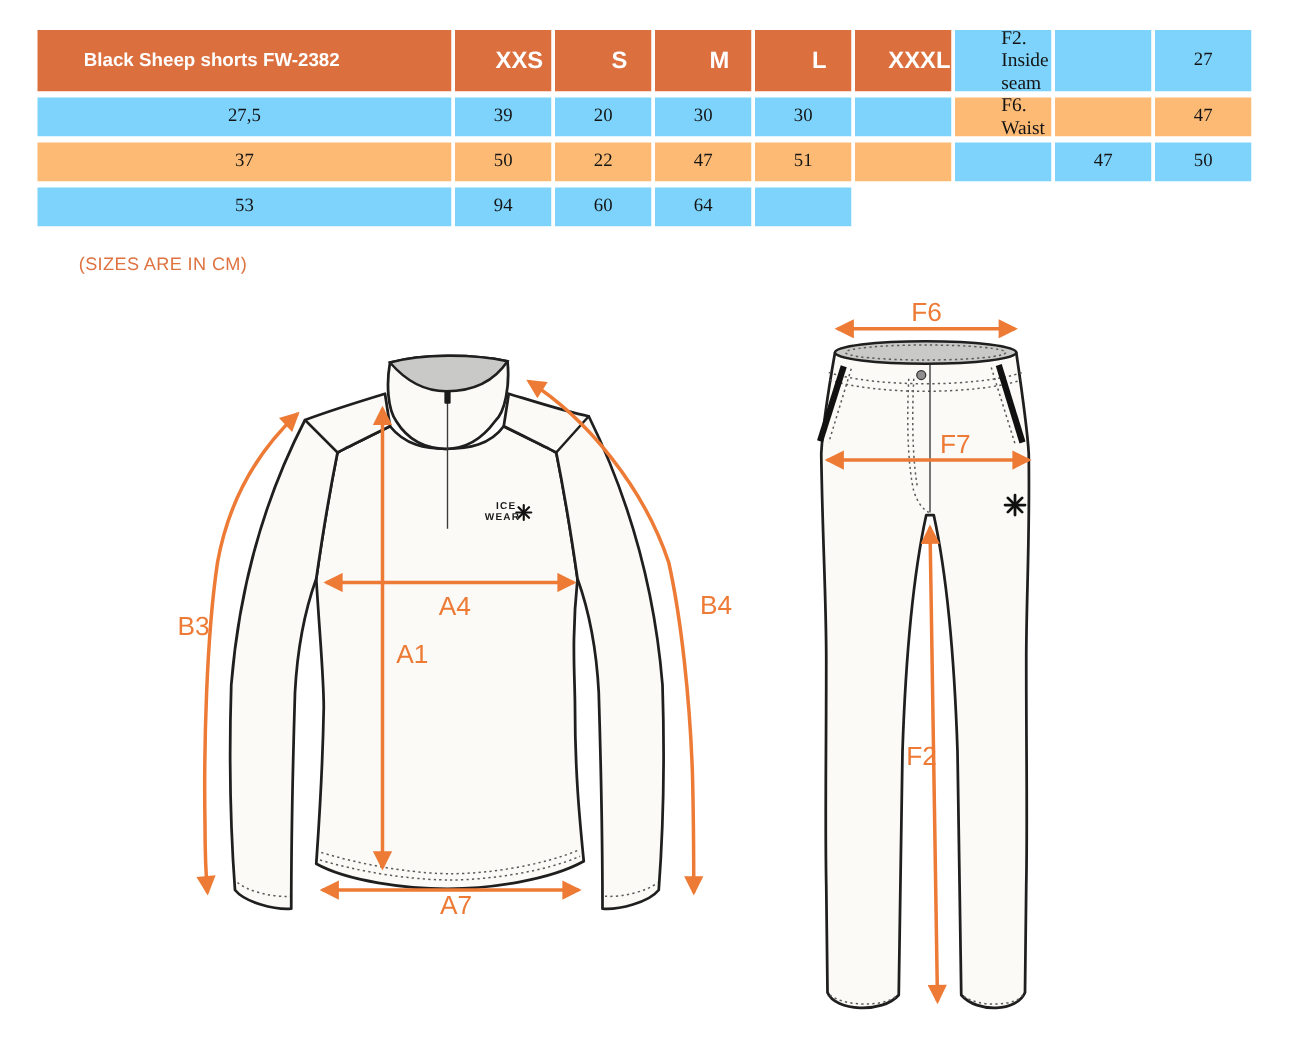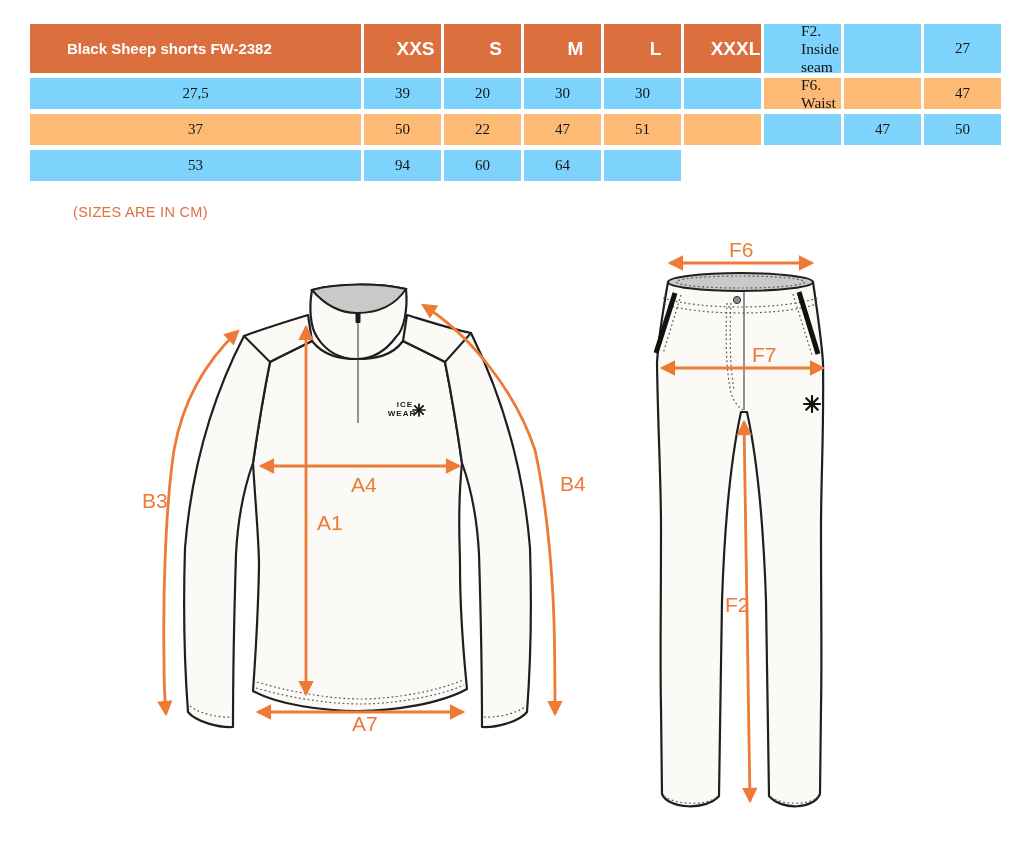--- a/index.html
+++ b/index.html
@@ -25,21 +25,21 @@
   .size-table .cell{
     display:flex;align-items:center;justify-content:center;
     font-family:"Liberation Serif","DejaVu Serif",serif;
     font-size:15px;color:#141414;
   }
   .size-table .lbl{justify-content:flex-start;padding-left:37px;font-size:15.5px;}
   .size-table .dark{background:#7dd3fc;}
   .size-table .light{background:#fdba74;}
   
   .cm-note{
-    position:absolute;left:73px;top:204px;
+    position:absolute;left:63px;top:204px;
     color:#DE7240;font-size:14.5px;letter-spacing:.3px;
   }
   
   .drawing{position:absolute;left:0;top:240px;}
   .outline{fill:#FBFAF6;stroke:#1f1f1f;stroke-width:2.2;stroke-linejoin:round;}
   .lining{fill:#C9C9C7;stroke:#1f1f1f;stroke-width:2;}
   .seam{fill:none;stroke:#1f1f1f;stroke-width:2;stroke-linecap:round;}
   .thin{fill:none;stroke:#3a3a3a;stroke-width:1.1;}
   .stitch{fill:none;stroke:#5a5a5a;stroke-width:1.2;stroke-dasharray:1.8 2.6;}
   .pocket{stroke:#111111;stroke-width:5;stroke-linecap:butt;}

